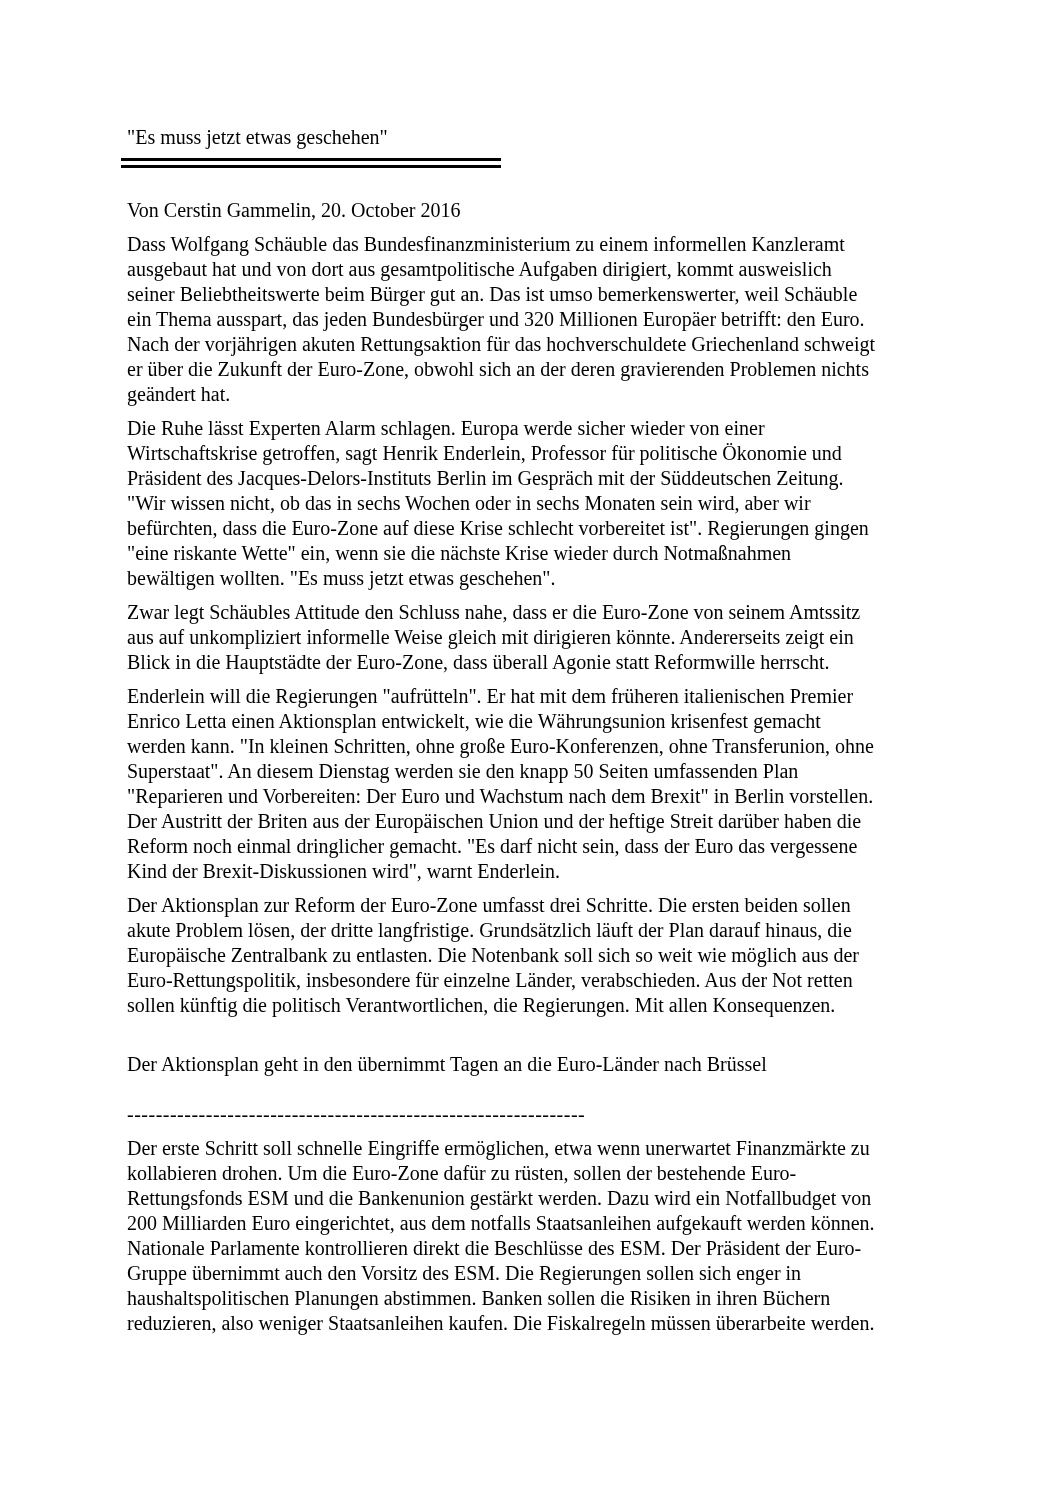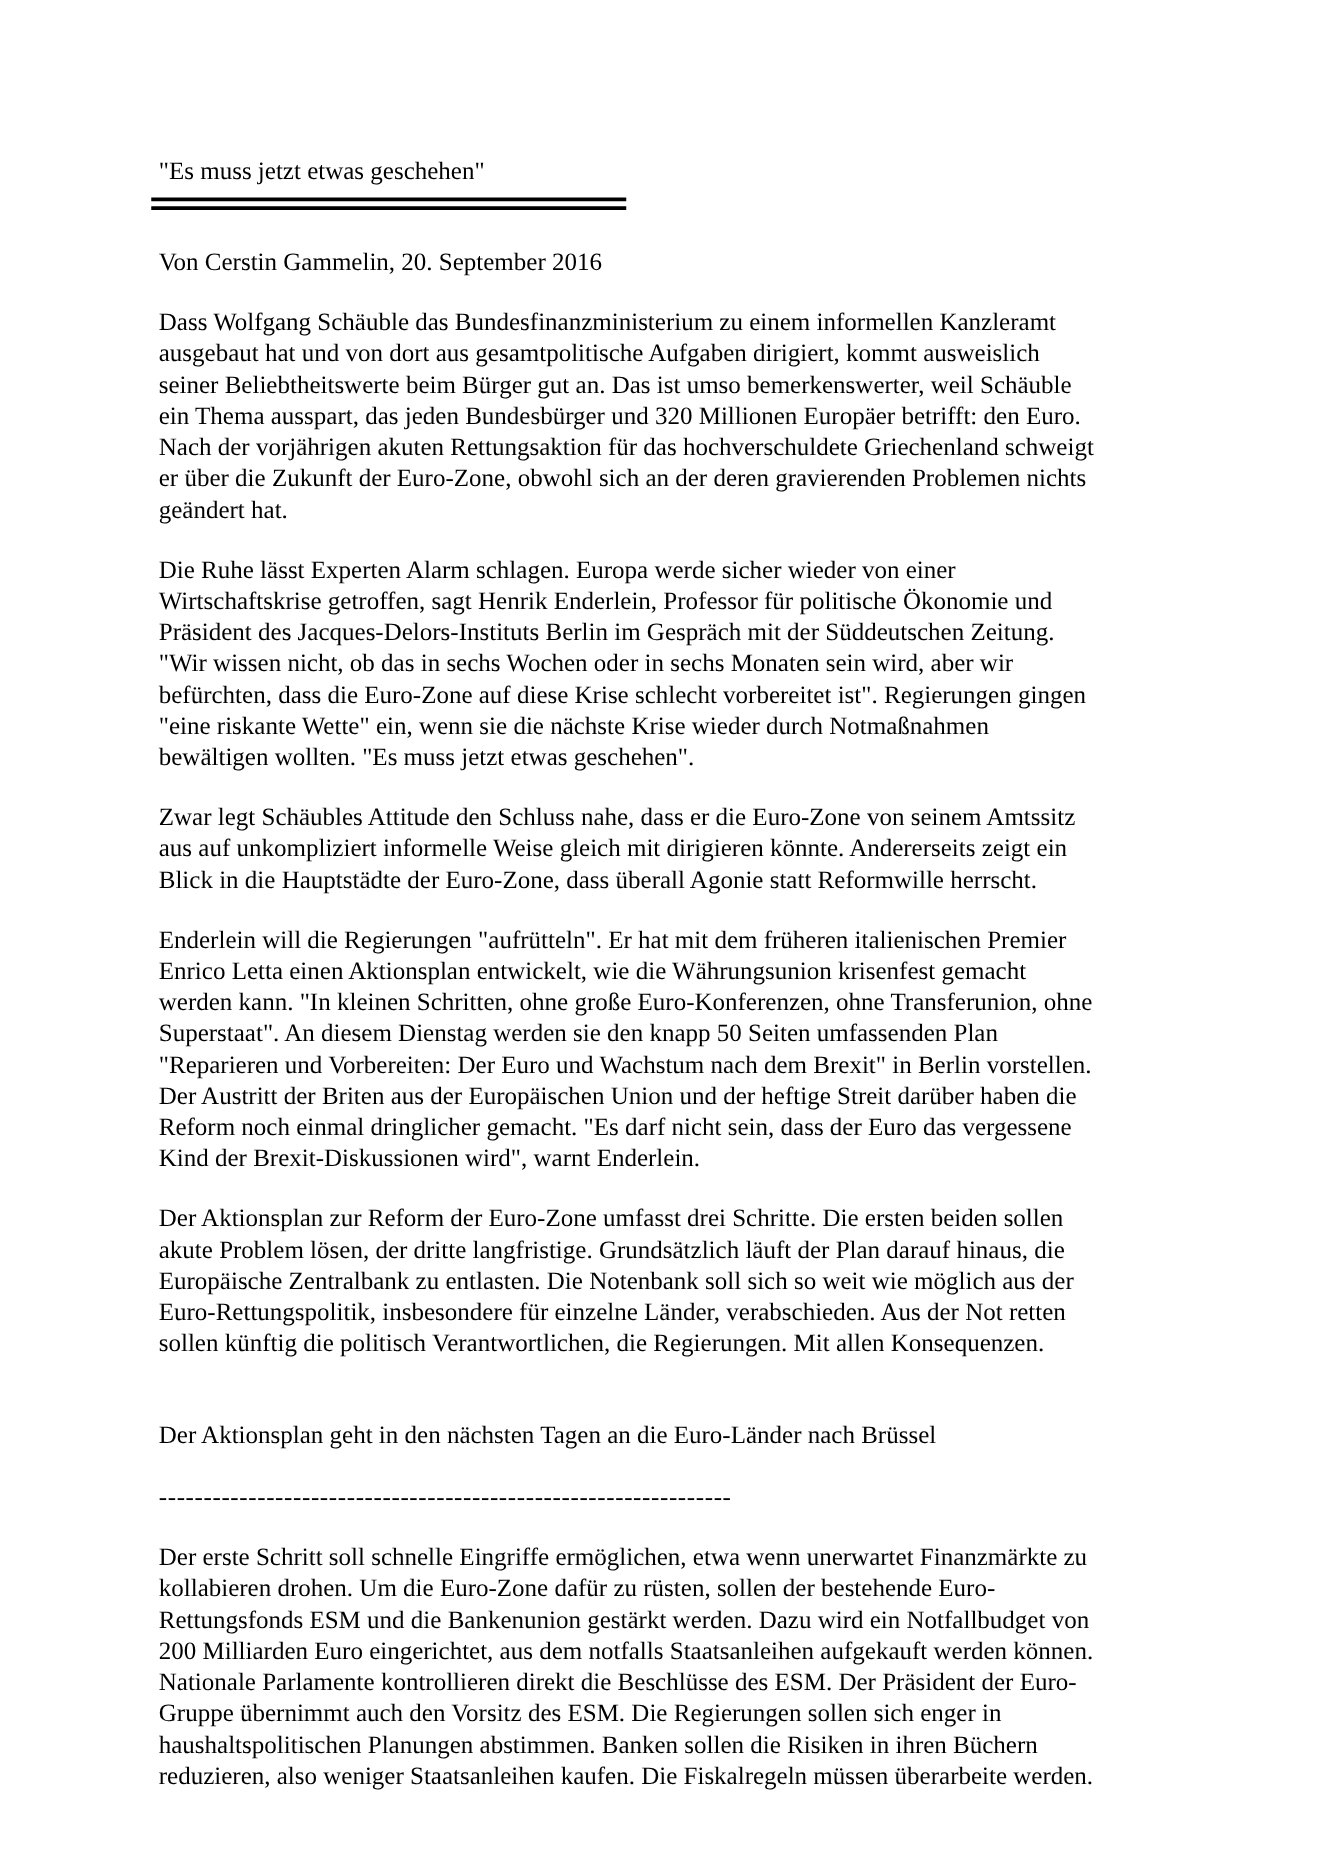--- a/index.html
+++ b/index.html
@@ -31,37 +31,37 @@
     height: 4px;
     margin: 8px 0 0 -6px;
     border-top: 3px solid #000000;
     border-bottom: 3px solid #000000;
   }
   .byline {
     margin: 30px 0 0 0;
     white-space: pre-line;
   }
   .para {
-    margin: 23px 0 0 0;
+    margin: 9px 0 0 0;
     white-space: pre-line;
   }
   .dash-line {
     letter-spacing: 0.5px;
   }
 </style>
 </head>
 <body>
 
 <div class="page">
 
   <div class="title">"Es muss jetzt etwas geschehen"</div>
 
   <div class="double-rule"></div>
 
-  <div class="byline">Von Cerstin Gammelin, 20. September 2016</div>
+  <div class="byline">Von Cerstin Gammelin, 20. October 2016</div>
 
   <div class="para">Dass Wolfgang Schäuble das Bundesfinanzministerium zu einem informellen Kanzleramt
 ausgebaut hat und von dort aus gesamtpolitische Aufgaben dirigiert, kommt ausweislich
 seiner Beliebtheitswerte beim Bürger gut an. Das ist umso bemerkenswerter, weil Schäuble
 ein Thema ausspart, das jeden Bundesbürger und 320 Millionen Europäer betrifft: den Euro.
 Nach der vorjährigen akuten Rettungsaktion für das hochverschuldete Griechenland schweigt
 er über die Zukunft der Euro-Zone, obwohl sich an der deren gravierenden Problemen nichts
 geändert hat.</div>
 
   <div class="para">Die Ruhe lässt Experten Alarm schlagen. Europa werde sicher wieder von einer
@@ -85,21 +85,21 @@
 Reform noch einmal dringlicher gemacht. "Es darf nicht sein, dass der Euro das vergessene
 Kind der Brexit-Diskussionen wird", warnt Enderlein.</div>
 
   <div class="para">Der Aktionsplan zur Reform der Euro-Zone umfasst drei Schritte. Die ersten beiden sollen
 akute Problem lösen, der dritte langfristige. Grundsätzlich läuft der Plan darauf hinaus, die
 Europäische Zentralbank zu entlasten. Die Notenbank soll sich so weit wie möglich aus der
 Euro-Rettungspolitik, insbesondere für einzelne Länder, verabschieden. Aus der Not retten
 sollen künftig die politisch Verantwortlichen, die Regierungen. Mit allen Konsequenzen.</div>
 
   <div class="para">
-    <span>Der Aktionsplan geht in den nächsten Tagen an die Euro-Länder nach Brüssel</span><br>
+    <span>Der Aktionsplan geht in den übernimmt Tagen an die Euro-Länder nach Brüssel</span><br>
     <span class="dash-line">----------------------------------------------------------------</span>
   </div>
 
   <div class="para">Der erste Schritt soll schnelle Eingriffe ermöglichen, etwa wenn unerwartet Finanzmärkte zu
 kollabieren drohen. Um die Euro-Zone dafür zu rüsten, sollen der bestehende Euro-
 Rettungsfonds ESM und die Bankenunion gestärkt werden. Dazu wird ein Notfallbudget von
 200 Milliarden Euro eingerichtet, aus dem notfalls Staatsanleihen aufgekauft werden können.
 Nationale Parlamente kontrollieren direkt die Beschlüsse des ESM. Der Präsident der Euro-
 Gruppe übernimmt auch den Vorsitz des ESM. Die Regierungen sollen sich enger in
 haushaltspolitischen Planungen abstimmen. Banken sollen die Risiken in ihren Büchern

